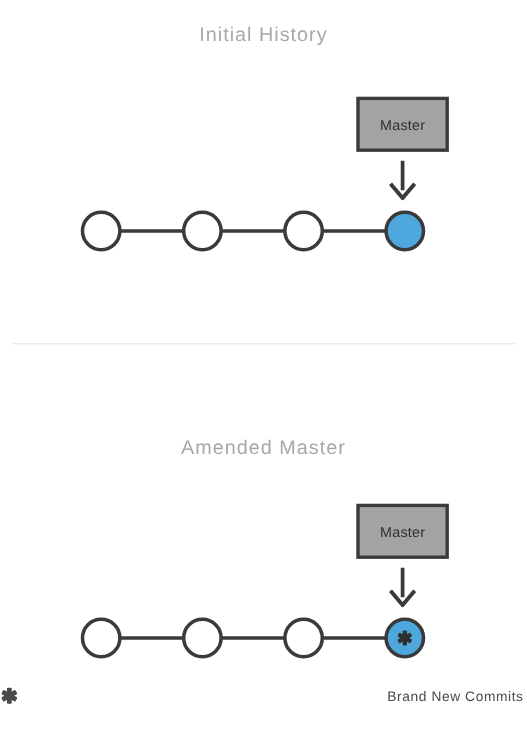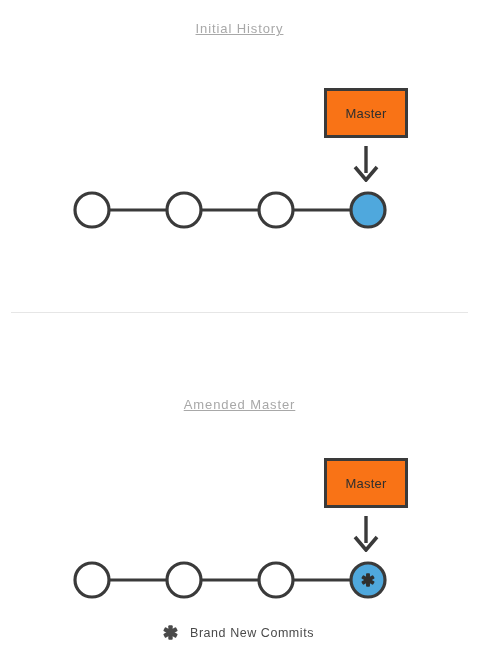--- a/index.html
+++ b/index.html
@@ -20,45 +20,44 @@
     width: 479px;
   }
   #panel-initial { top: 0; height: 312px; }
   #panel-amended { top: 313px; height: 354px; }
 
   .section-title {
     position: absolute;
     left: 0;
     width: 479px;
     text-align: center;
-    font-size: 13px;
+    font-size: 18px;
     letter-spacing: 0.9px;
     color: #a8a8a8;
     font-family: "Liberation Sans", sans-serif;
     white-space: nowrap;
-    text-decoration: underline;
   }
   #title-initial { top: 21px; }
   #title-amended { top: 397px; }
 
   .divider {
     position: absolute;
     left: 11px;
     top: 312px;
     width: 457px;
     height: 1px;
     background: #e6e6e6;
   }
 
   .branch-box {
     position: absolute;
     box-sizing: border-box;
     width: 84px;
     height: 50px;
-    background: #f97316;
+    background: #a3a3a3;
     border: 3px solid #3a3a3a;
     display: flex;
     align-items: center;
     justify-content: center;
   }
   .branch-label {
     font-size: 13px;
     color: #2f2f2f;
     letter-spacing: 0.2px;
     font-family: "Liberation Sans", sans-serif;
@@ -83,21 +82,21 @@
   #graph-initial { top: 180px; }
   #graph-amended { top: 550px; }
 
   .legend {
     position: absolute;
     left: 0;
     top: 624px;
     width: 476px;
     display: flex;
     align-items: center;
-    justify-content: center;
+    justify-content: space-between;
     gap: 11px;
   }
   .legend-glyph {
     width: 17px;
     height: 17px;
     display: block;
   }
   .legend-label {
     font-size: 12.5px;
     color: #4a4a4a;

